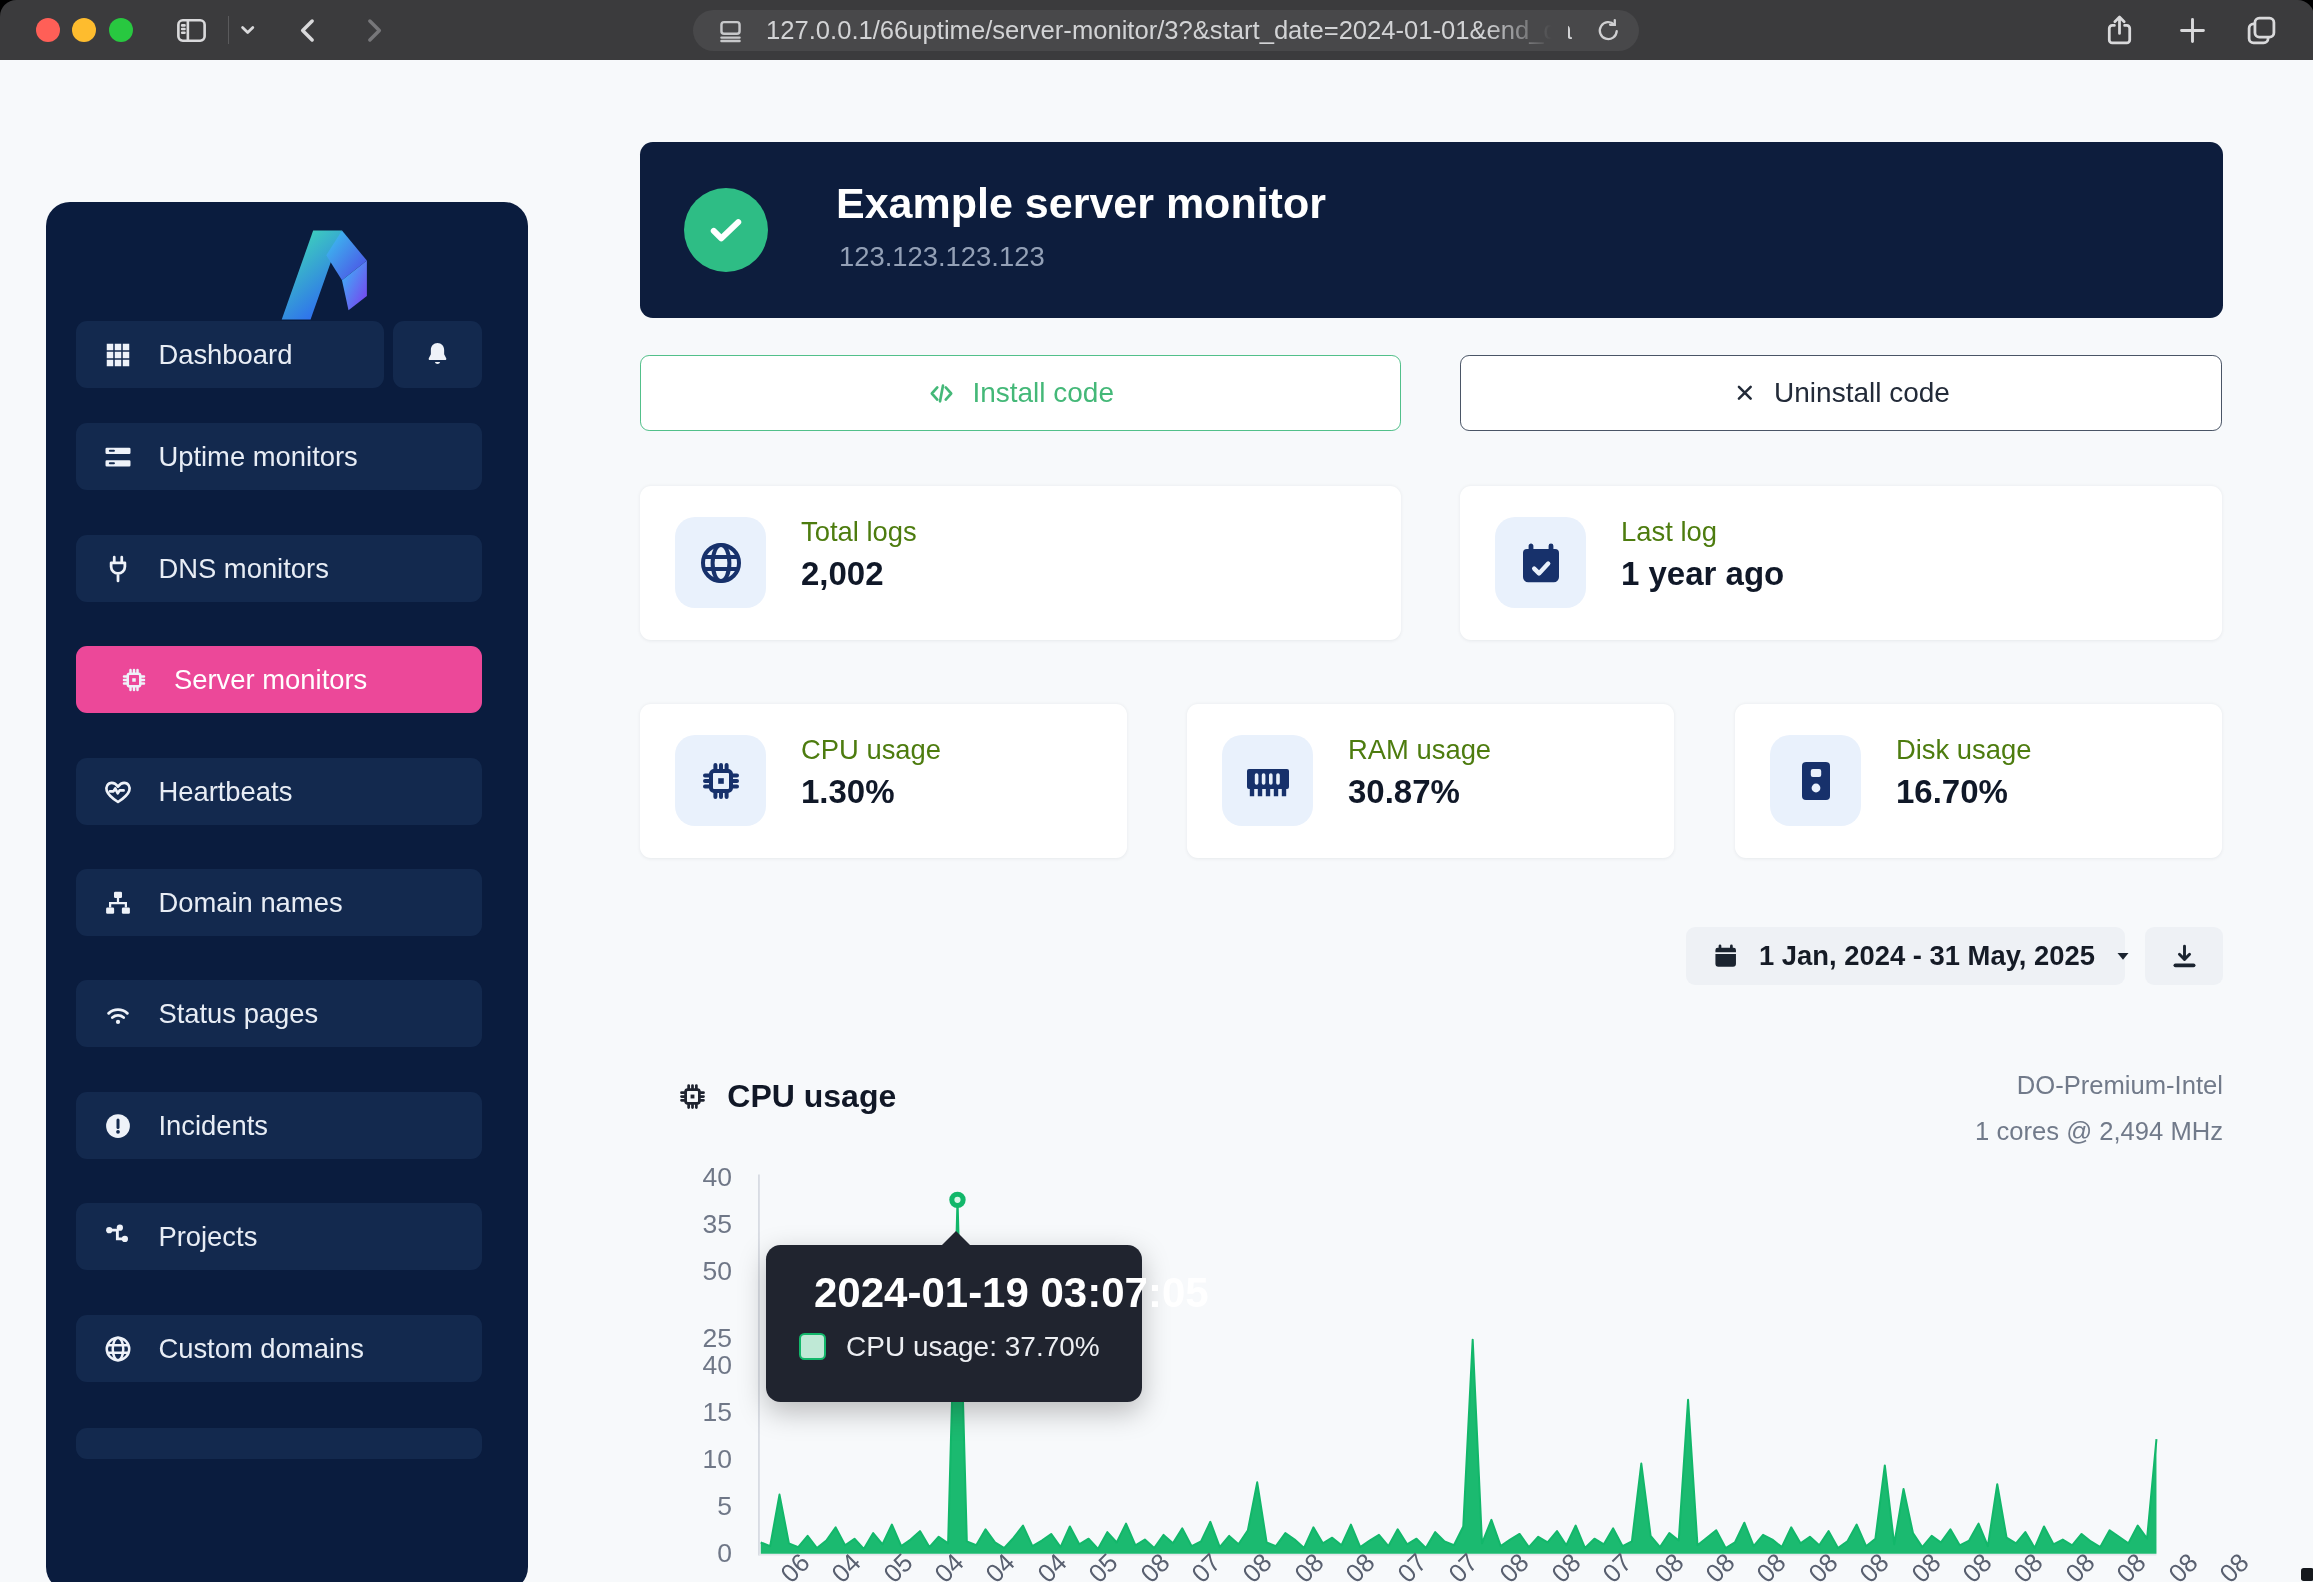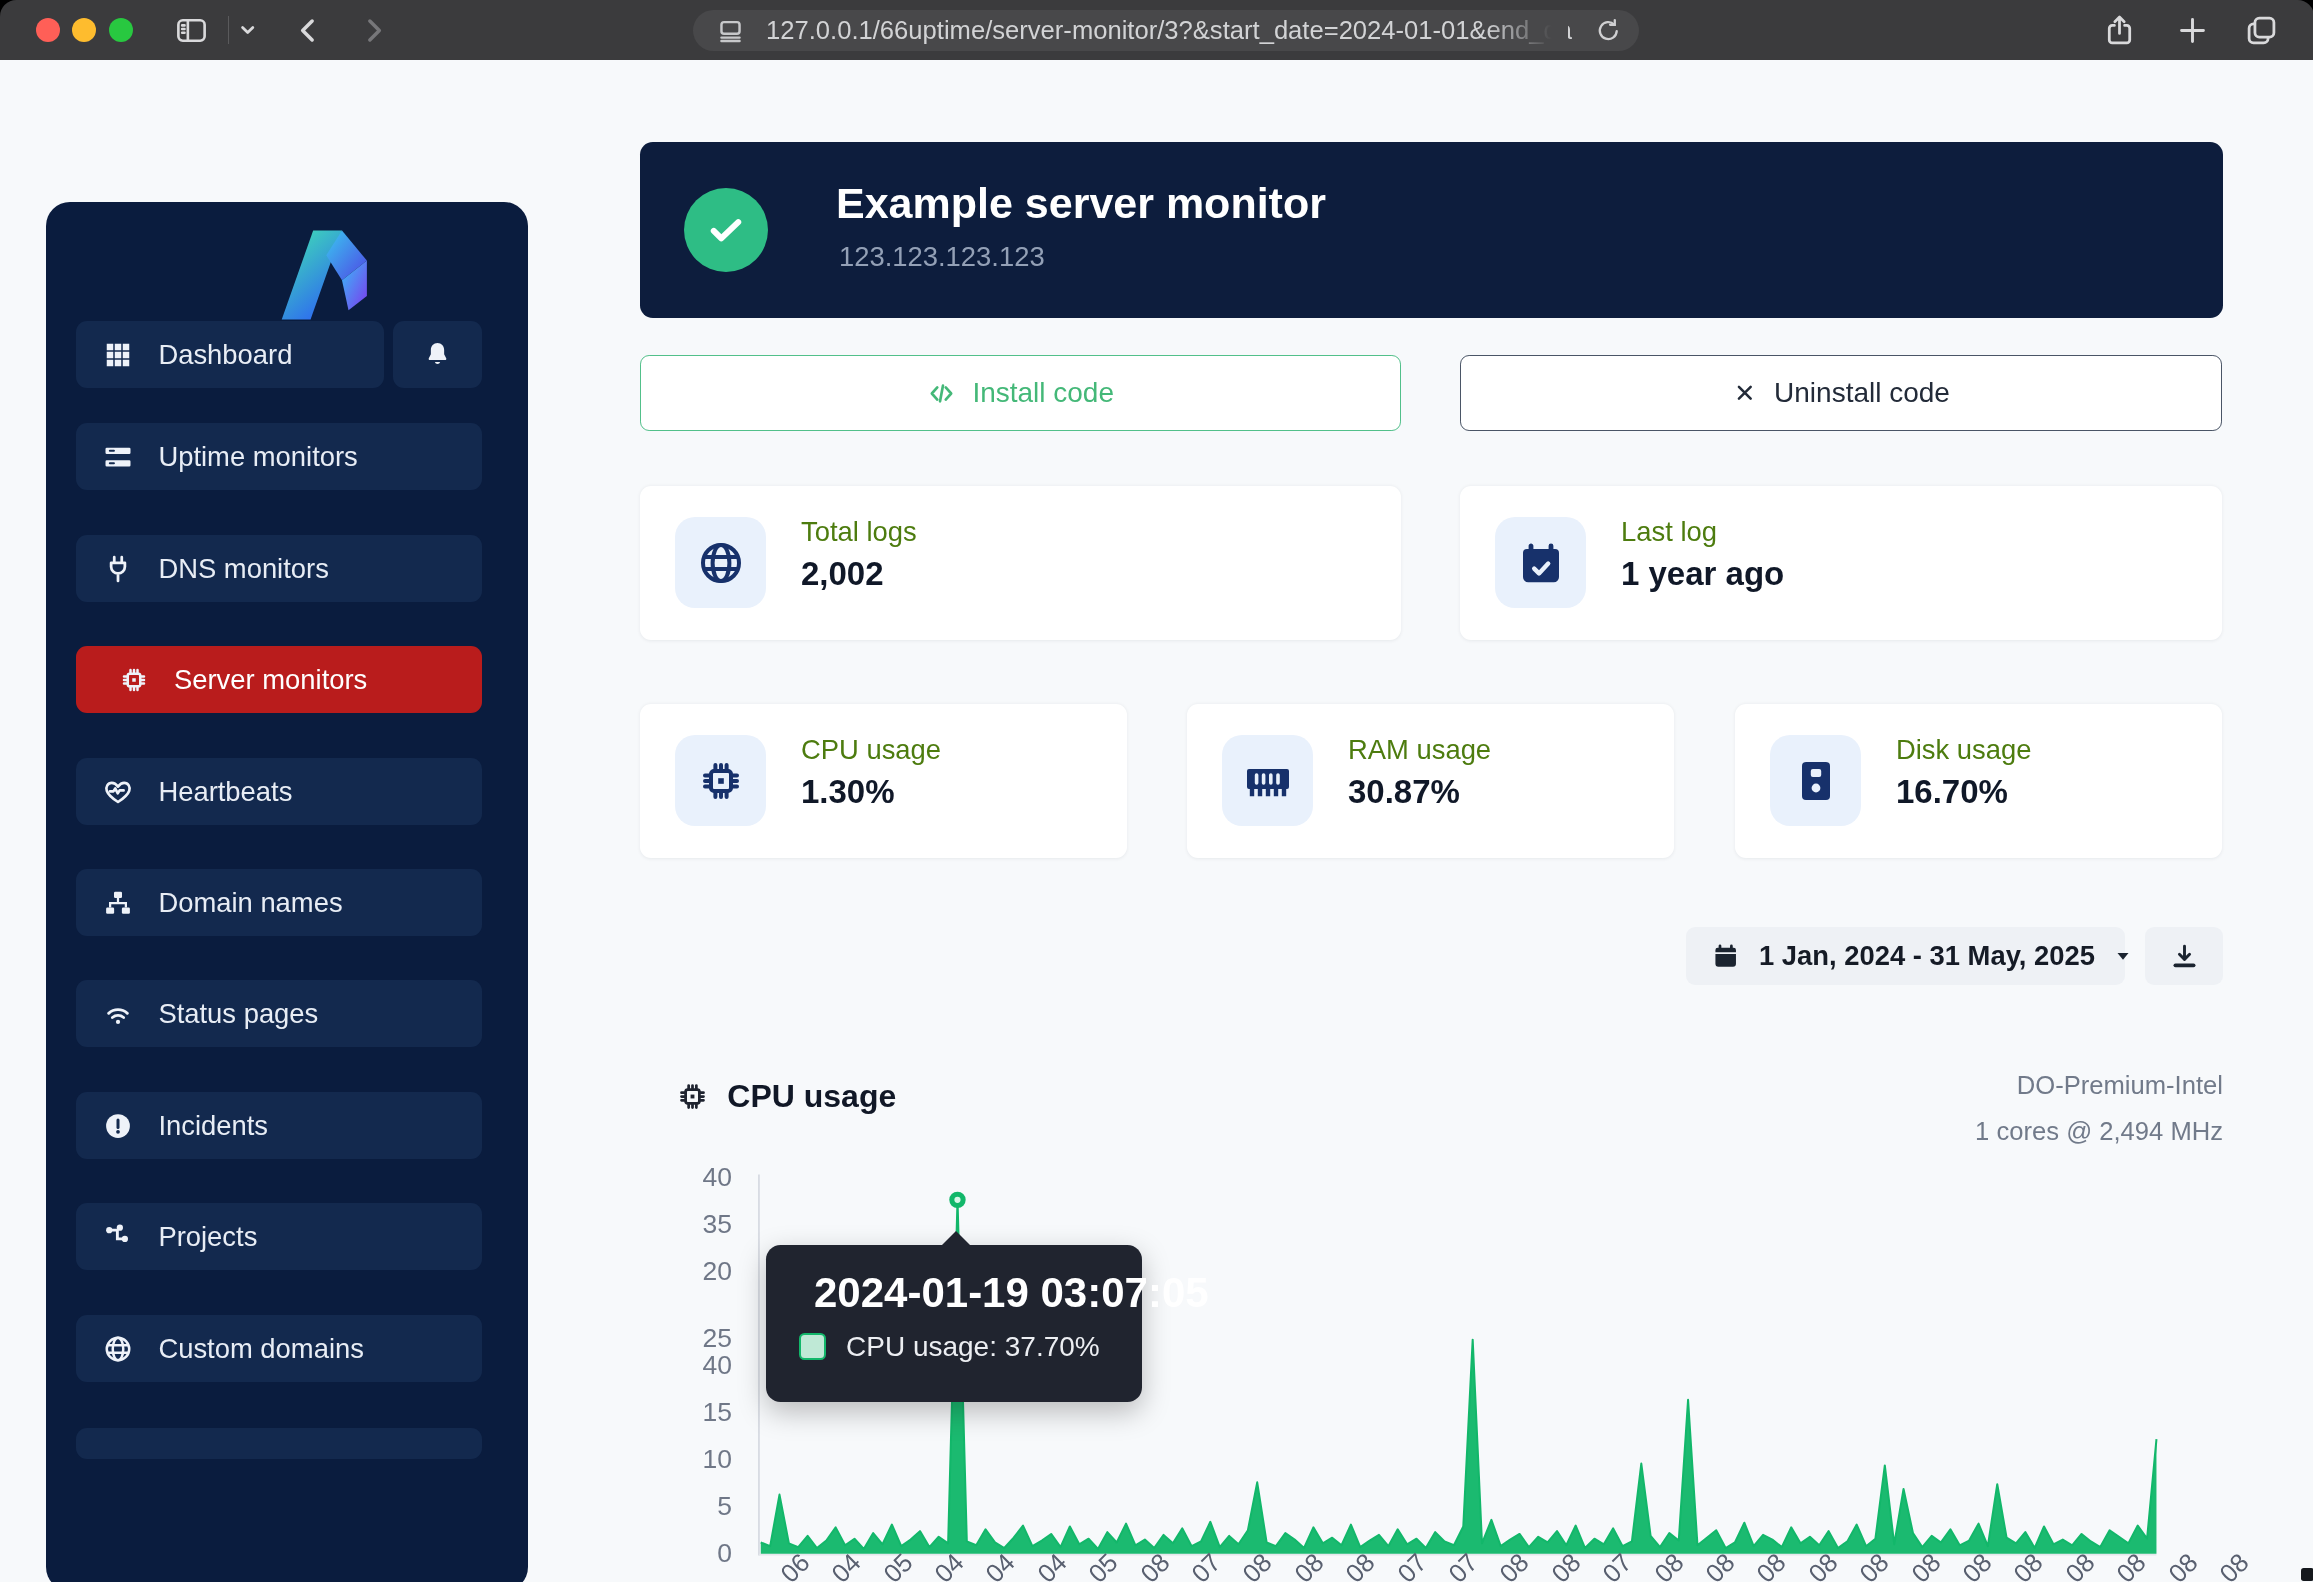--- a/index.html
+++ b/index.html
@@ -21,21 +21,21 @@
   
   #page{position:absolute;left:0;top:60px;width:2314px;height:1522px;background:#f7f9fb;}
   
   #sidebar{position:absolute;left:46px;top:142px;width:482px;height:1389px;background:#0a1c3e;border-radius:24px;}
   #logo{position:absolute;left:185px;top:18.3px;width:201px;height:110px;}
   .side-item{position:absolute;left:30px;width:406px;height:67px;background:#13294e;border-radius:11px;
              display:flex;align-items:center;padding-left:27.4px;box-sizing:border-box;cursor:pointer;}
   .side-item .si-icon{color:#eef2f9;display:flex;}
   .side-item .si-icon svg{width:30px;height:30px;}
   .side-item .si-label{color:#e8edf5;font-size:27.4px;font-weight:500;margin-left:25px;}
-  .side-item.active{background:#b91c1c;padding-left:43px;}
+  .side-item.active{background:#ec4899;padding-left:43px;}
   .side-item.active .si-label{color:#fff;}
   #bell-btn{position:absolute;left:347px;top:119px;width:89px;height:67px;background:#13294e;border-radius:11px;
             display:flex;align-items:center;justify-content:center;color:#eef2f9;cursor:pointer;}
   #bell-btn svg{width:29px;height:29px;}
   #partial-item{position:absolute;left:30px;top:1226px;width:406px;height:31px;background:#13294e;border-radius:11px;}
   #user-card{position:absolute;left:30px;top:1263px;width:406px;height:102px;background:#13294e;border-radius:11px;cursor:pointer;}
   #avatar{position:absolute;left:25.6px;top:16.4px;width:69px;height:69px;}
   #user-name{position:absolute;left:128px;top:18.3px;color:#fff;font-size:27.4px;font-weight:600;}
   #user-email{position:absolute;left:128px;top:57px;color:#9fb0c8;font-size:24px;}
   
@@ -498,21 +498,21 @@
       <line x1="130" y1="16" x2="130" y2="433" stroke="#d8dce3" stroke-width="2"></line>
       <line x1="130" y1="432" x2="1660" y2="432" stroke="#e4e7ec" stroke-width="2"></line>
       <path d="M132,431 L132.0,418.7 L142.3,422.8 L152.5,366.3 L162.8,419.7 L173.0,423.8 L183.3,411.5 L193.5,424.8 L203.8,416.6 L214.0,402.2 L224.3,421.8 L234.6,414.6 L244.8,425.9 L255.1,408.4 L265.3,420.7 L275.6,399.1 L285.8,422.8 L296.1,415.6 L306.3,406.3 L316.6,423.8 L326.8,412.5 L337.1,419.7 L347.4,43.6 L357.6,417.6 L367.9,421.8 L378.1,404.3 L388.4,418.7 L398.6,424.8 L408.9,413.5 L419.1,400.2 L429.4,422.8 L439.7,416.6 L449.9,409.4 L460.2,423.8 L470.4,401.2 L480.7,420.7 L490.9,414.6 L501.2,425.9 L511.4,407.4 L521.7,418.7 L531.9,398.1 L542.2,421.8 L552.5,415.6 L562.7,424.8 L573.0,410.4 L583.2,419.7 L593.5,403.3 L603.7,422.8 L614.0,417.6 L624.2,396.1 L634.5,423.8 L644.8,411.5 L655.0,420.7 L665.3,405.3 L675.5,352.9 L685.8,418.7 L696.0,422.8 L706.3,408.4 L716.5,415.6 L726.8,424.8 L737.0,402.2 L747.3,419.7 L757.6,413.5 L767.8,421.8 L778.1,399.1 L788.3,423.8 L798.6,416.6 L808.8,410.4 L819.1,422.8 L829.3,404.3 L839.6,420.7 L849.9,414.6 L860.1,424.8 L870.4,407.4 L880.6,417.6 L890.9,421.8 L901.1,401.2 L911.4,196.7 L921.6,419.7 L931.9,394.0 L942.1,422.8 L952.4,415.6 L962.7,409.4 L972.9,423.8 L983.2,412.5 L993.4,418.7 L1003.7,406.3 L1013.9,421.8 L1024.2,400.2 L1034.4,424.8 L1044.7,414.6 L1055.0,420.7 L1065.2,403.3 L1075.5,422.8 L1085.7,417.6 L1096.0,332.4 L1106.2,411.5 L1116.5,423.8 L1126.7,408.4 L1137.0,416.6 L1147.2,262.5 L1157.5,421.8 L1167.8,413.5 L1178.0,405.3 L1188.3,424.8 L1198.5,418.7 L1208.8,397.1 L1219.0,422.8 L1229.3,410.4 L1239.5,415.6 L1249.8,423.8 L1260.1,402.2 L1270.3,419.7 L1280.6,412.5 L1290.8,421.8 L1301.1,406.3 L1311.3,424.8 L1321.6,417.6 L1331.8,399.1 L1342.1,422.8 L1352.3,414.6 L1362.6,334.4 L1372.9,420.7 L1383.1,360.1 L1393.4,408.4 L1403.6,423.8 L1413.9,411.5 L1424.1,418.7 L1434.4,404.3 L1444.6,421.8 L1454.9,416.6 L1465.2,398.1 L1475.4,422.8 L1485.7,355.0 L1495.9,413.5 L1506.2,419.7 L1516.4,407.4 L1526.7,424.8 L1536.9,401.2 L1547.2,420.7 L1557.4,415.6 L1567.7,421.8 L1578.0,409.4 L1588.2,417.6 L1598.5,423.8 L1608.7,405.3 L1619.0,412.5 L1629.2,419.7 L1639.5,400.2 L1649.7,414.6 L1660.0,305.6 L1660,431 Z" fill="#12b76a" fill-opacity="0.96" stroke="none"></path>
       <polyline points="132.0,418.7 142.3,422.8 152.5,366.3 162.8,419.7 173.0,423.8 183.3,411.5 193.5,424.8 203.8,416.6 214.0,402.2 224.3,421.8 234.6,414.6 244.8,425.9 255.1,408.4 265.3,420.7 275.6,399.1 285.8,422.8 296.1,415.6 306.3,406.3 316.6,423.8 326.8,412.5 337.1,419.7 347.4,43.6 357.6,417.6 367.9,421.8 378.1,404.3 388.4,418.7 398.6,424.8 408.9,413.5 419.1,400.2 429.4,422.8 439.7,416.6 449.9,409.4 460.2,423.8 470.4,401.2 480.7,420.7 490.9,414.6 501.2,425.9 511.4,407.4 521.7,418.7 531.9,398.1 542.2,421.8 552.5,415.6 562.7,424.8 573.0,410.4 583.2,419.7 593.5,403.3 603.7,422.8 614.0,417.6 624.2,396.1 634.5,423.8 644.8,411.5 655.0,420.7 665.3,405.3 675.5,352.9 685.8,418.7 696.0,422.8 706.3,408.4 716.5,415.6 726.8,424.8 737.0,402.2 747.3,419.7 757.6,413.5 767.8,421.8 778.1,399.1 788.3,423.8 798.6,416.6 808.8,410.4 819.1,422.8 829.3,404.3 839.6,420.7 849.9,414.6 860.1,424.8 870.4,407.4 880.6,417.6 890.9,421.8 901.1,401.2 911.4,196.7 921.6,419.7 931.9,394.0 942.1,422.8 952.4,415.6 962.7,409.4 972.9,423.8 983.2,412.5 993.4,418.7 1003.7,406.3 1013.9,421.8 1024.2,400.2 1034.4,424.8 1044.7,414.6 1055.0,420.7 1065.2,403.3 1075.5,422.8 1085.7,417.6 1096.0,332.4 1106.2,411.5 1116.5,423.8 1126.7,408.4 1137.0,416.6 1147.2,262.5 1157.5,421.8 1167.8,413.5 1178.0,405.3 1188.3,424.8 1198.5,418.7 1208.8,397.1 1219.0,422.8 1229.3,410.4 1239.5,415.6 1249.8,423.8 1260.1,402.2 1270.3,419.7 1280.6,412.5 1290.8,421.8 1301.1,406.3 1311.3,424.8 1321.6,417.6 1331.8,399.1 1342.1,422.8 1352.3,414.6 1362.6,334.4 1372.9,420.7 1383.1,360.1 1393.4,408.4 1403.6,423.8 1413.9,411.5 1424.1,418.7 1434.4,404.3 1444.6,421.8 1454.9,416.6 1465.2,398.1 1475.4,422.8 1485.7,355.0 1495.9,413.5 1506.2,419.7 1516.4,407.4 1526.7,424.8 1536.9,401.2 1547.2,420.7 1557.4,415.6 1567.7,421.8 1578.0,409.4 1588.2,417.6 1598.5,423.8 1608.7,405.3 1619.0,412.5 1629.2,419.7 1639.5,400.2 1649.7,414.6 1660.0,305.6" fill="none" stroke="#12b76a" stroke-width="2.2" stroke-linejoin="round"></polyline>
       <circle cx="347.35570469798654" cy="43.632499999999936" r="9" fill="#12b76a"></circle>
       <circle cx="347.35570469798654" cy="43.632499999999936" r="3.4" fill="#d8f6e8"></circle>
     </svg>
   <div id="yticks">
       <div class="ytick" style="top: 1162px;">40</div>
       <div class="ytick" style="top: 1209px;">35</div>
-      <div class="ytick" style="top: 1256px;">20</div>
+      <div class="ytick" style="top: 1256px;">50</div>
       <div class="ytick" style="top: 1323px;">25</div>
       <div class="ytick" style="top: 1350px;">40</div>
       <div class="ytick" style="top: 1397px;">15</div>
       <div class="ytick" style="top: 1444px;">10</div>
       <div class="ytick" style="top: 1491px;">5</div>
       <div class="ytick" style="top: 1538px;">0</div>
     </div>
   <div id="xticks">
       <div class="xtick" style="left: 775px; top: 1568px;">06</div>
       <div class="xtick" style="left: 826px; top: 1568px;">04</div>

